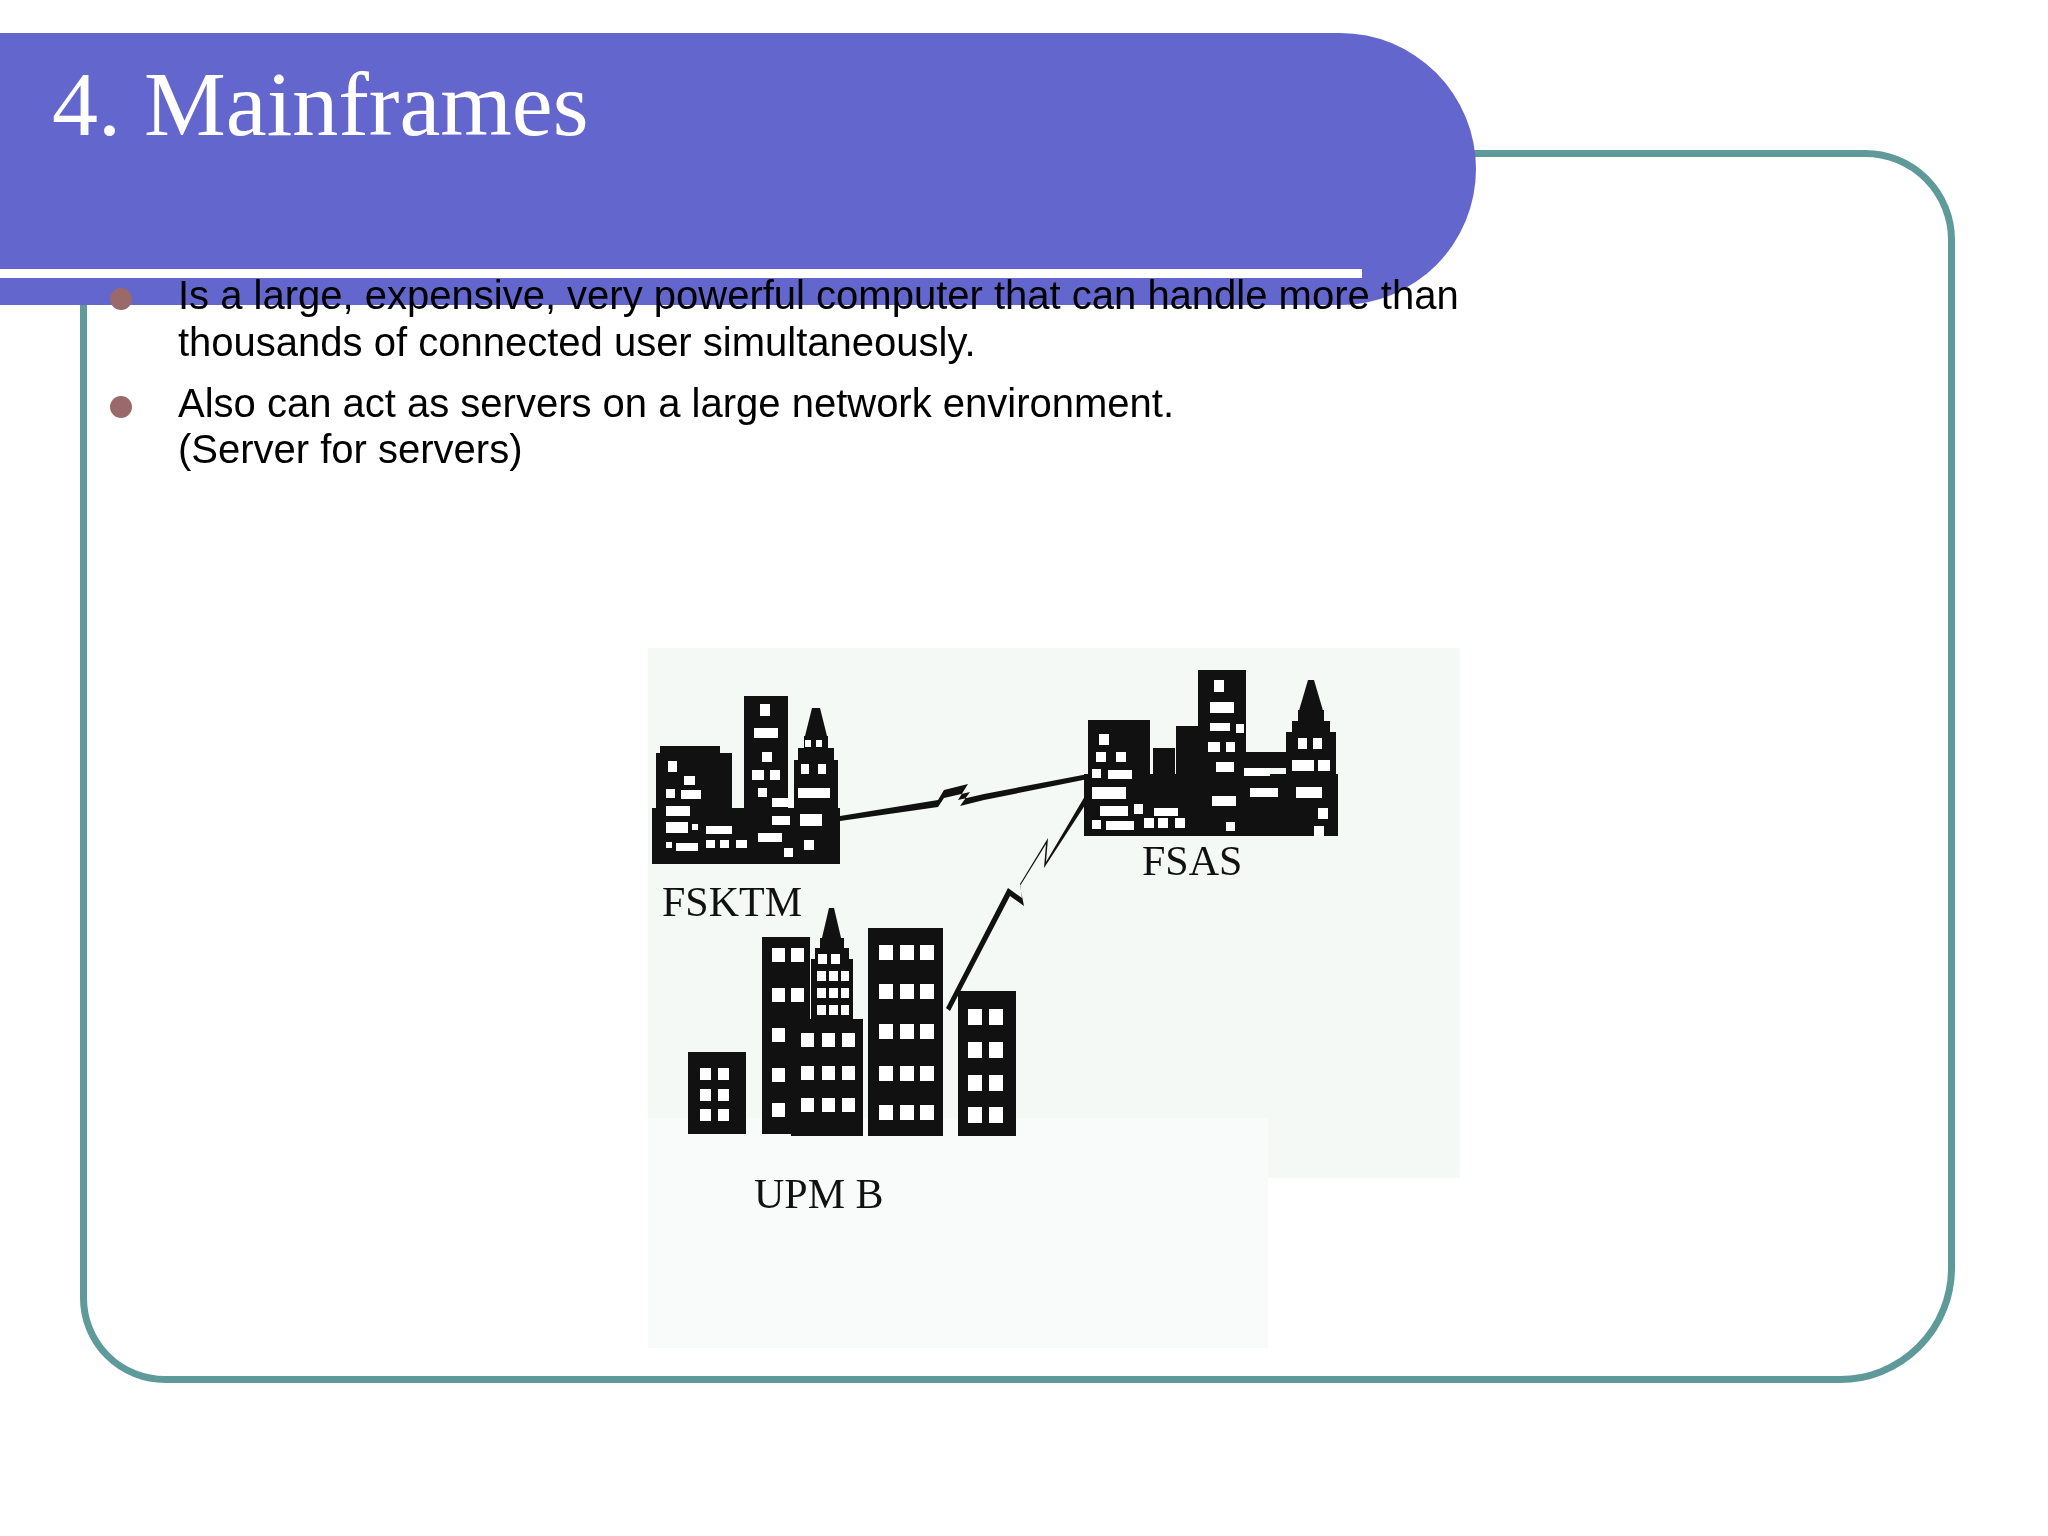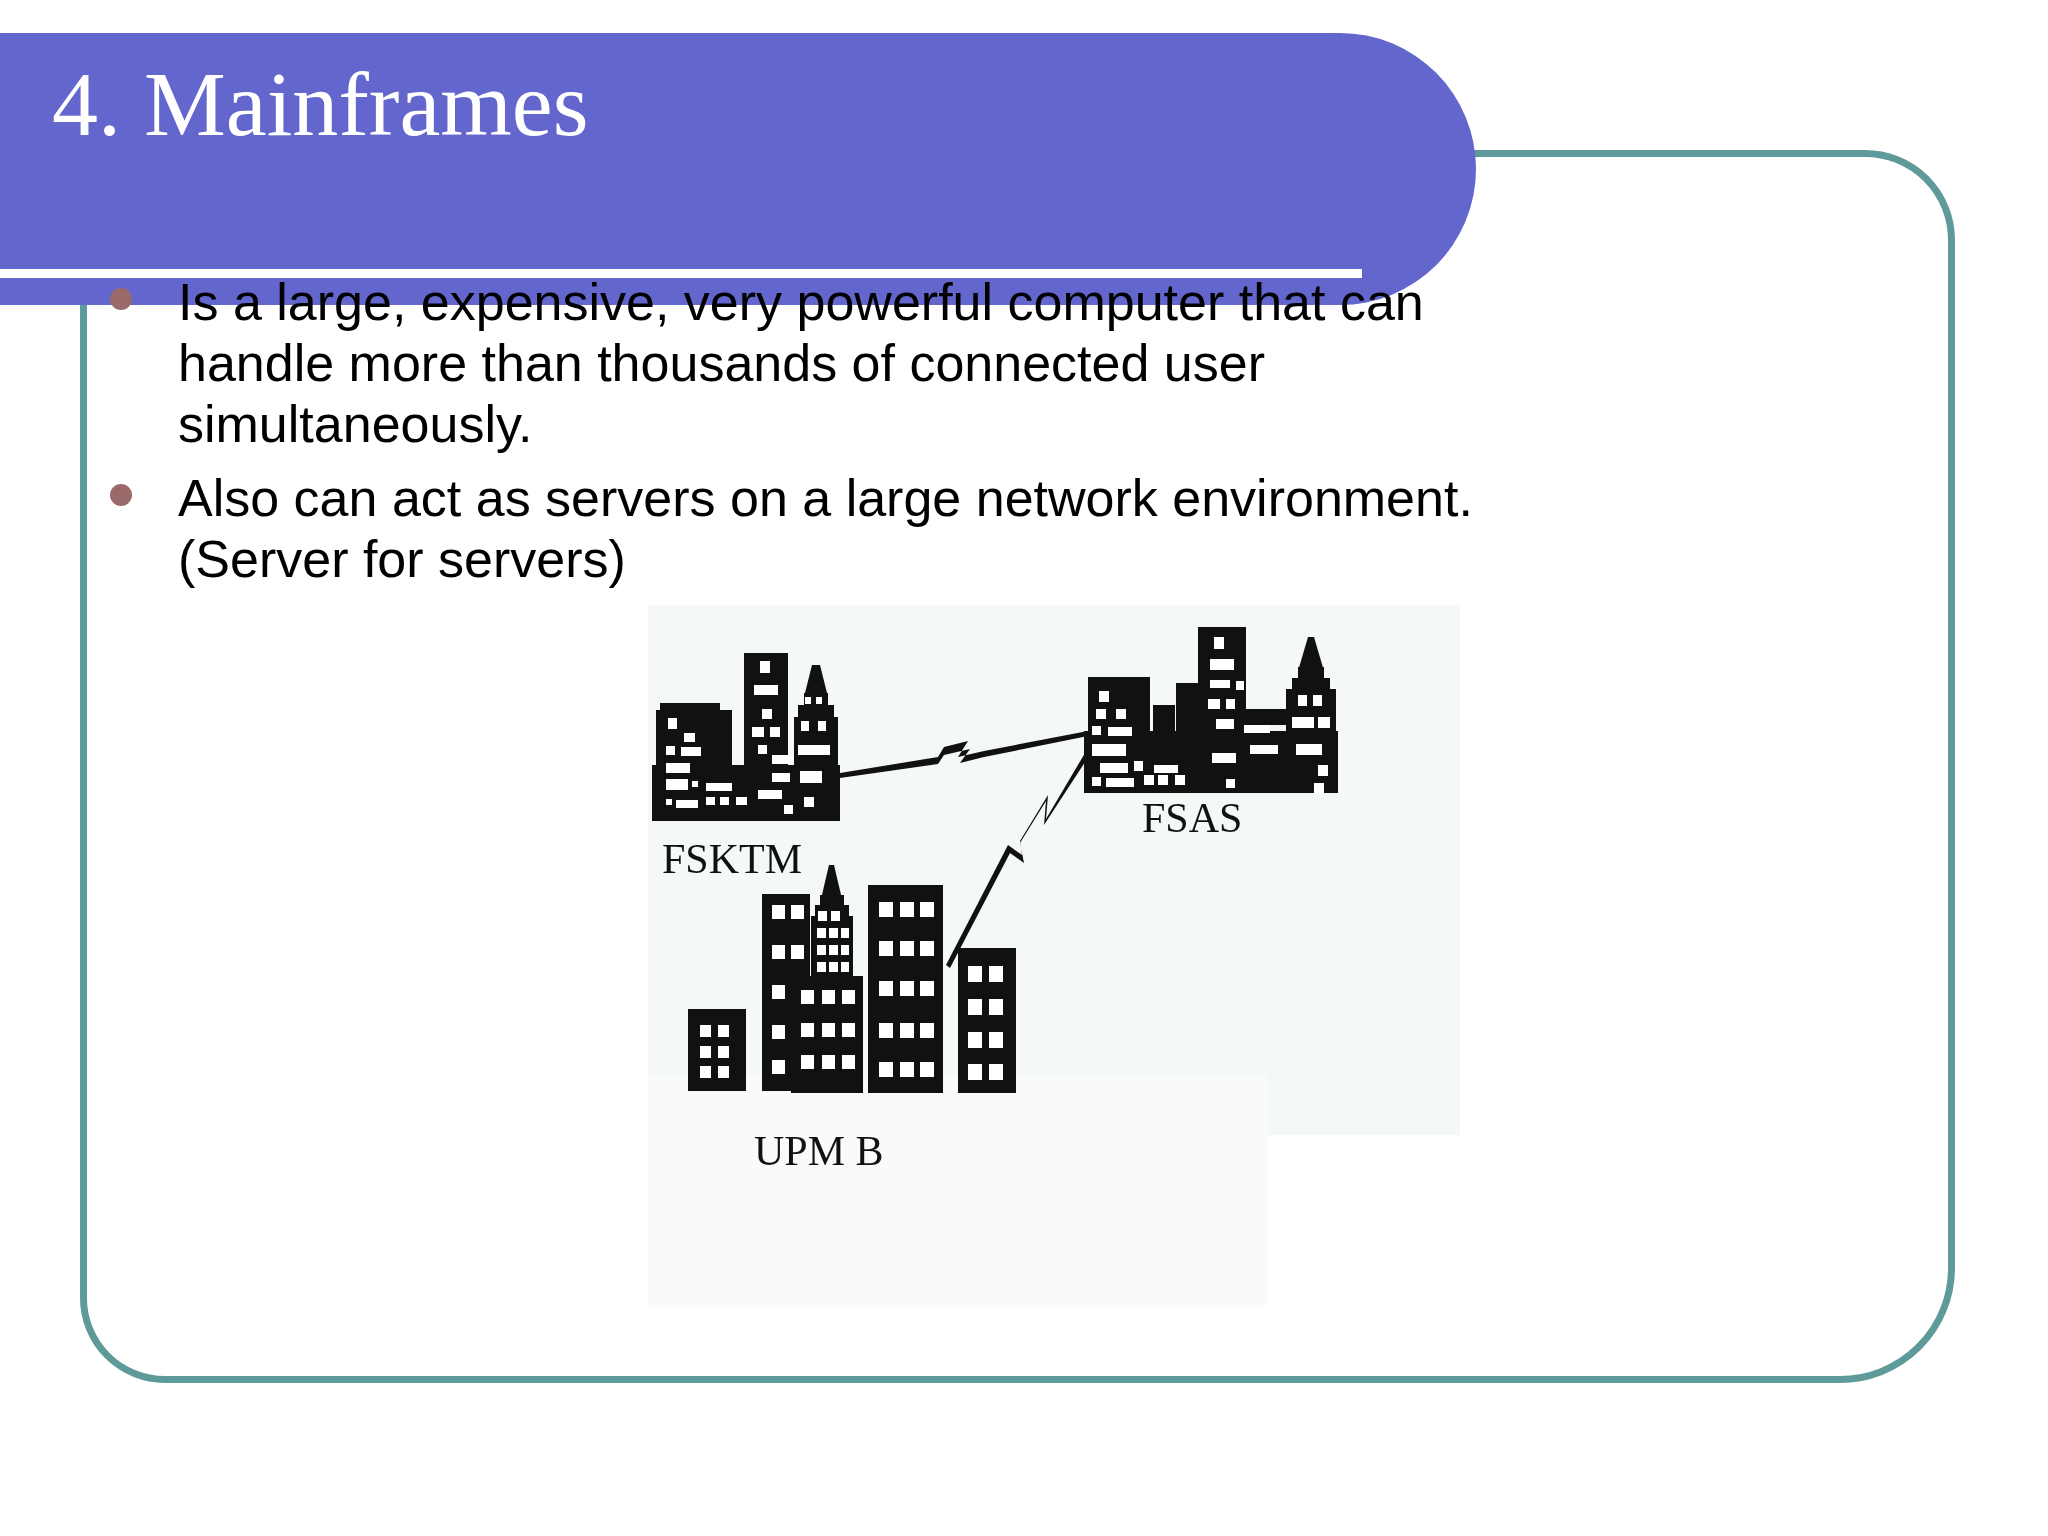--- a/index.html
+++ b/index.html
@@ -82,32 +82,32 @@
   .bullet-dot {
     width: 22px;
     height: 22px;
     border-radius: 50%;
     background: #9a6a6a;
     flex: 0 0 auto;
     margin-top: 16px;
     margin-right: 46px;
   }
   .bullet-text {
-    font-size: 52px;
+    font-size: 40px;
     line-height: 1.17;
     color: #000000;
     font-family: "Liberation Sans", sans-serif;
     white-space: pre-line;
   }
 
   
   .network-picture {
     position: absolute;
     left: 648px;
-    top: 605px;
+    top: 648px;
     width: 812px;
     height: 700px;
   }
   .network-picture svg {
     display: block;
     width: 812px;
     height: 700px;
   }
   .city-label {
     font-family: "Liberation Serif", serif;

